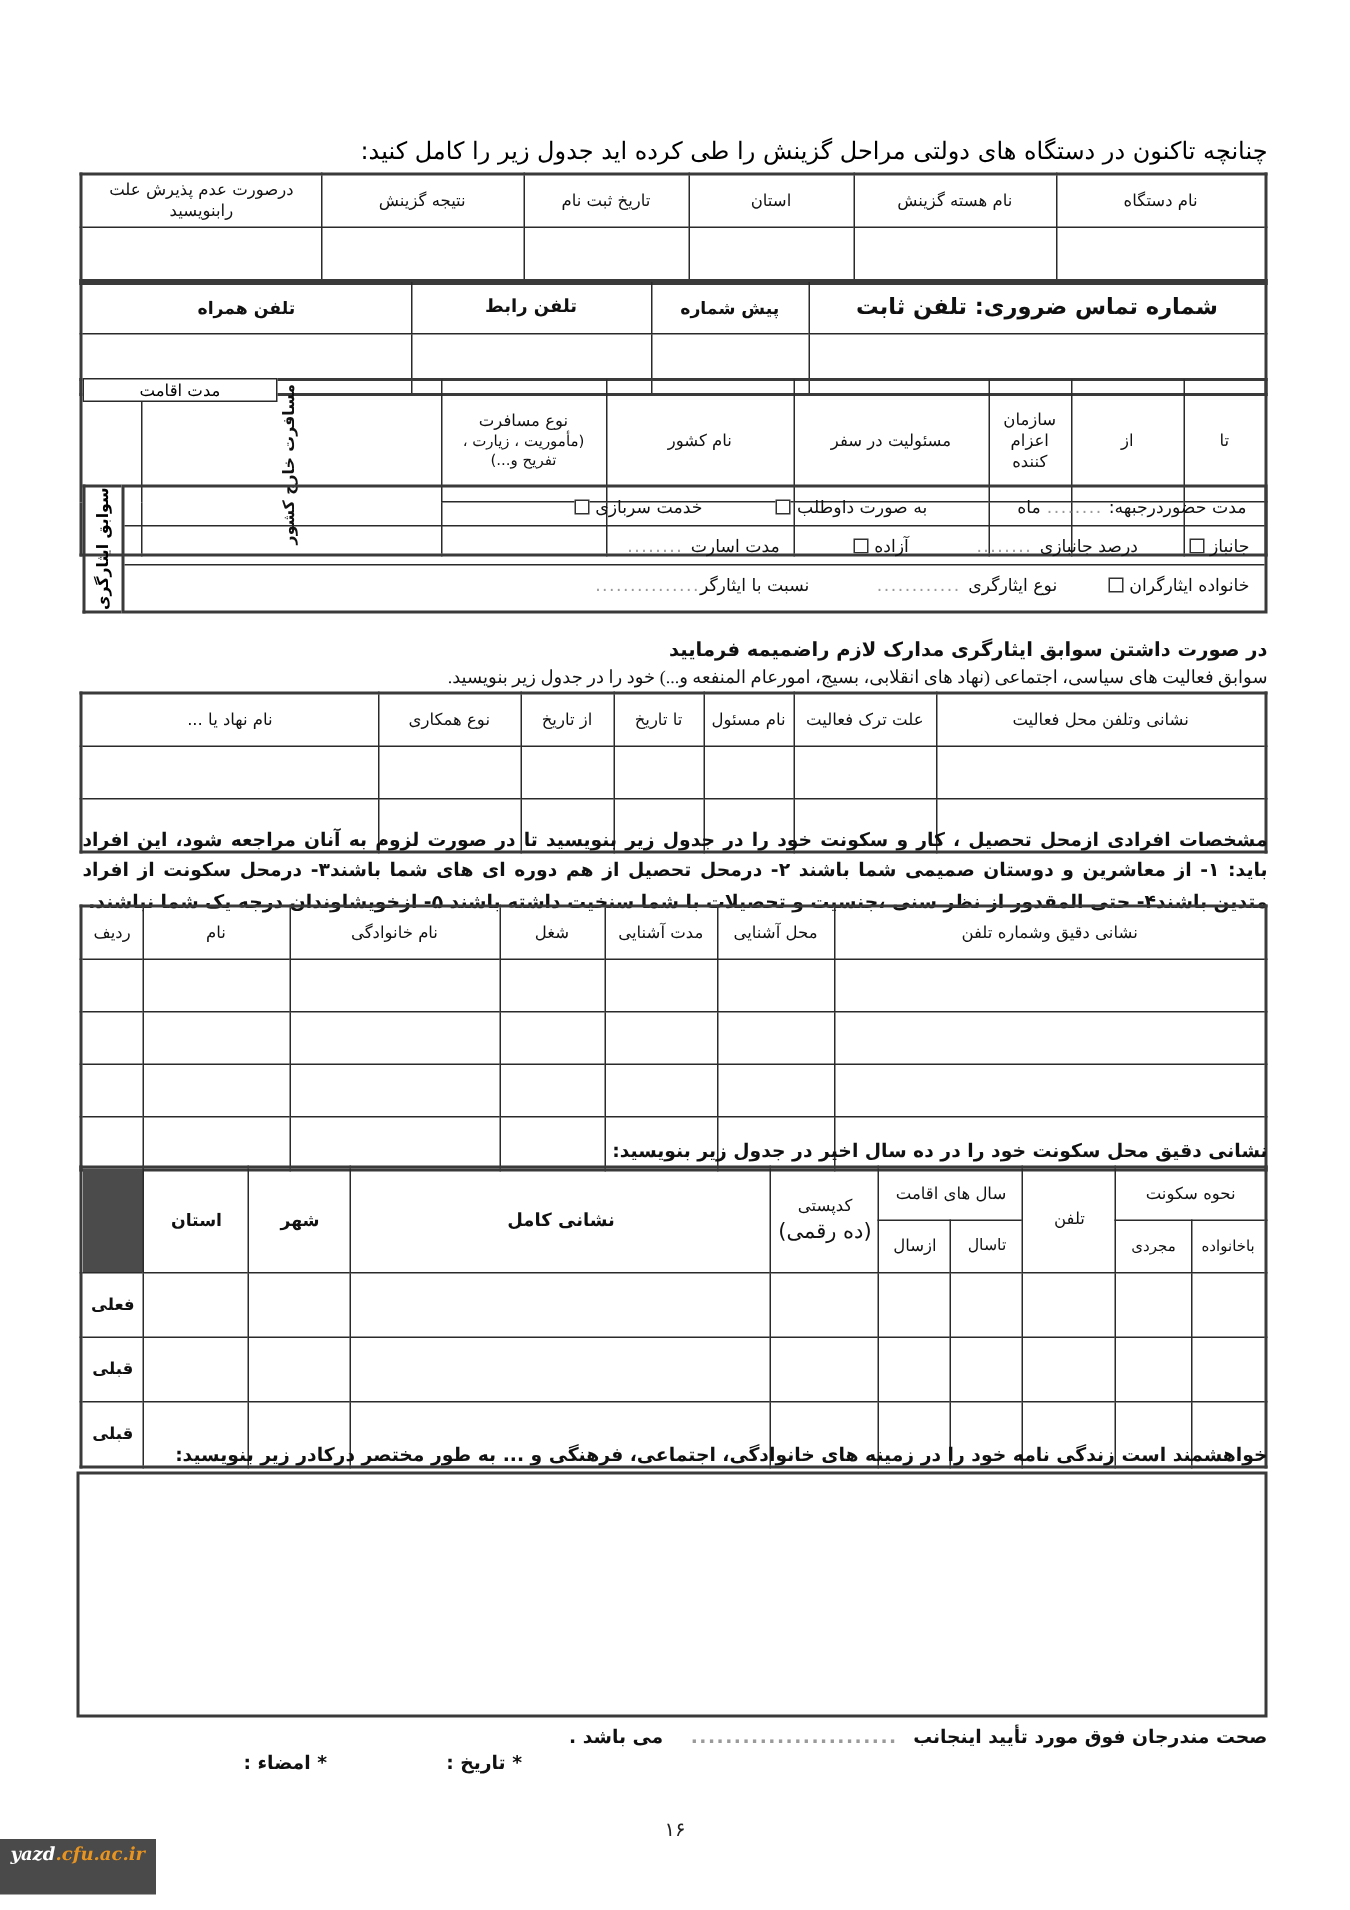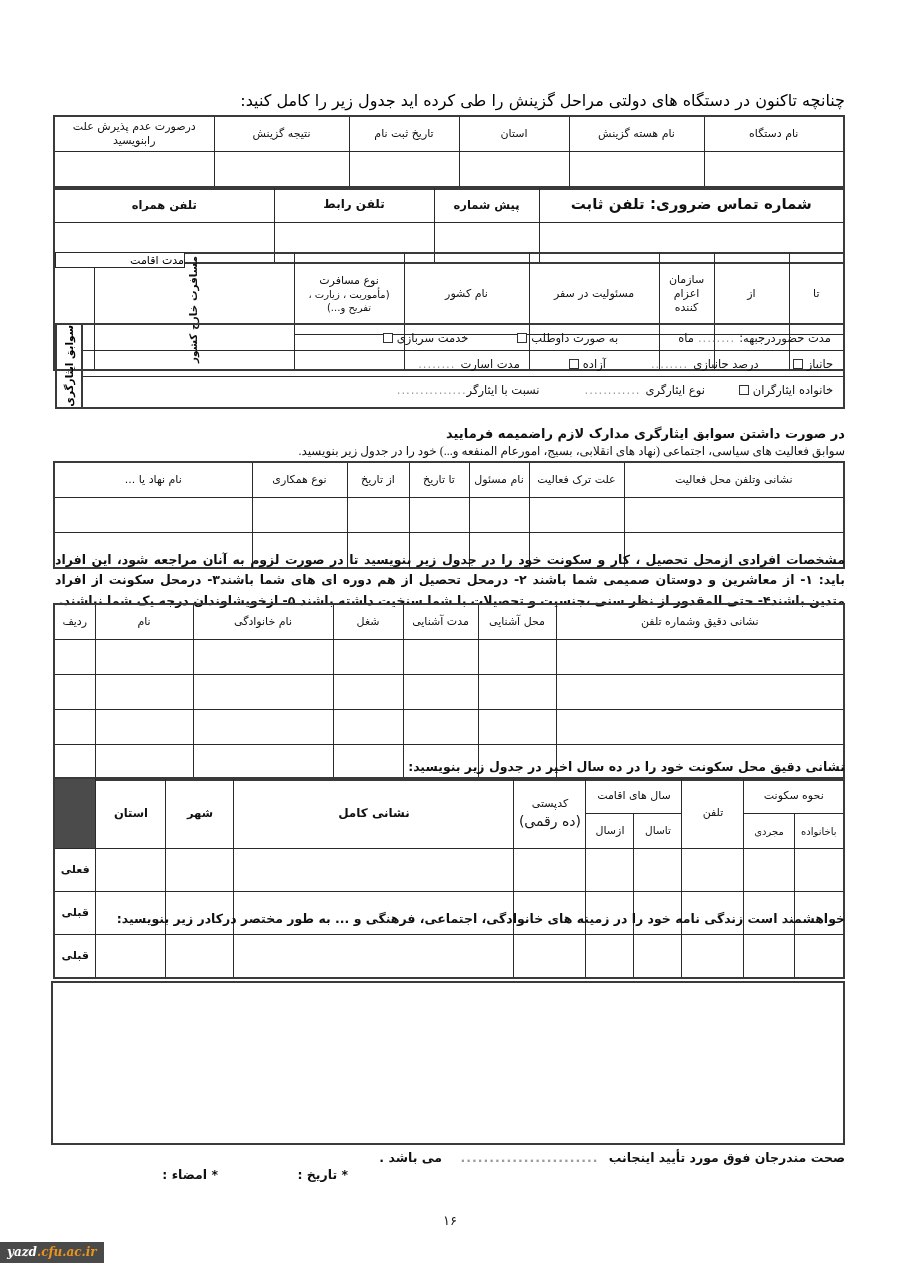--- a/index.html
+++ b/index.html
@@ -155,21 +155,21 @@
   }
   .watermark {
     position: absolute;
     left: 0;
     bottom: 10px;
     background: #4a4a4a;
     color: #f0f0f0;
     font-size: 12px;
     font-weight: bold;
     font-style: italic;
-    padding: 3px 7px 4px 7px;
+    padding: 3px 7px 20px 7px;
     direction: ltr;
     letter-spacing: 0px;
     font-family: "DejaVu Serif", "Liberation Serif", serif;
   }
   .watermark .wm-a { color: #ffffff; }
   .watermark .wm-b { color: #e8941f; }
 </style>
 </head>
 <body>
 
@@ -275,21 +275,21 @@
         <td class="empty"></td>
         <td class="empty"></td>
         <td class="empty"></td>
         <td class="empty"></td>
       </tr>
     </tbody>
         </table>
 
     <div style="position:absolute; top:0px; right:660px; width:130px; height:16px;
                 border:1px solid #2a2a2a; border-bottom:1px solid #2a2a2a; background:#fff;
-                font-size:11px; text-align:right; line-height:15px; box-sizing:border-box;">مدت اقامت</div>
+                font-size:11px; text-align:center; line-height:15px; box-sizing:border-box;">مدت اقامت</div>
   </div>
 
   <div style="position:absolute; top:323px; right:0; width:790px; display:flex; flex-direction:row;">
     <div style="width:764px; border:2px solid #3a3a3a; box-sizing:border-box;">
 
       <div class="cbrow" style="border:none; border-bottom:1px solid #2a2a2a; justify-content:flex-start; height:26px;">
         <span style="margin-right:2px">مدت حضوردرجبهه:</span>
         <span class="dots" style="margin:0 4px">........</span>
         <span>ماه</span>
         <span class="sp" style="width:60px"></span>
@@ -512,21 +512,21 @@
         <td class="empty"></td>
         <td class="empty"></td>
         <td class="empty"></td>
         <td class="empty"></td>
         <td style="font-size:11px; font-weight:bold">قبلی</td>
       </tr>
     </tbody>
         </table>
   </div>
 
-  <div class="lead" style="position:absolute; top:910px; right:0; width:728px;">خواهشمند است زندگی نامه خود را در زمینه های خانوادگی، اجتماعی، فرهنگی و ... به طور مختصر درکادر زیر بنویسید:</div>
+  <div class="lead" style="position:absolute; top:961px; right:0; width:728px;">خواهشمند است زندگی نامه خود را در زمینه های خانوادگی، اجتماعی، فرهنگی و ... به طور مختصر درکادر زیر بنویسید:</div>
 
   <div class="bigbox" style="position:absolute; top:981px; right:0; width:790px; height:160px;"></div>
 
   <div class="footline" style="position:absolute; top:1150px; right:0; width:790px; text-align:right;">
     <span>صحت مندرجان فوق مورد تأیید اینجانب</span>
     <span class="dots" style="margin:0 6px">........................</span>
     <span style="margin-right:8px">می باشد .</span>
   </div>
 
   <div style="position:absolute; top:1167px; right:0; width:790px; height:22px;">

